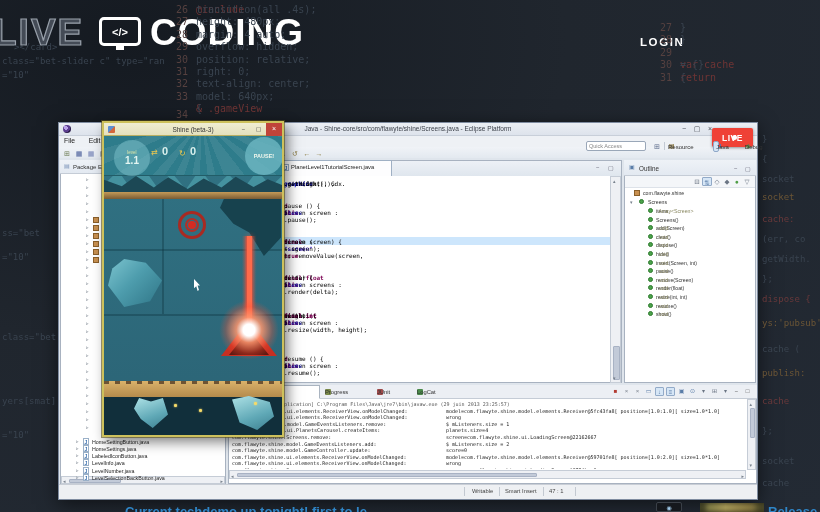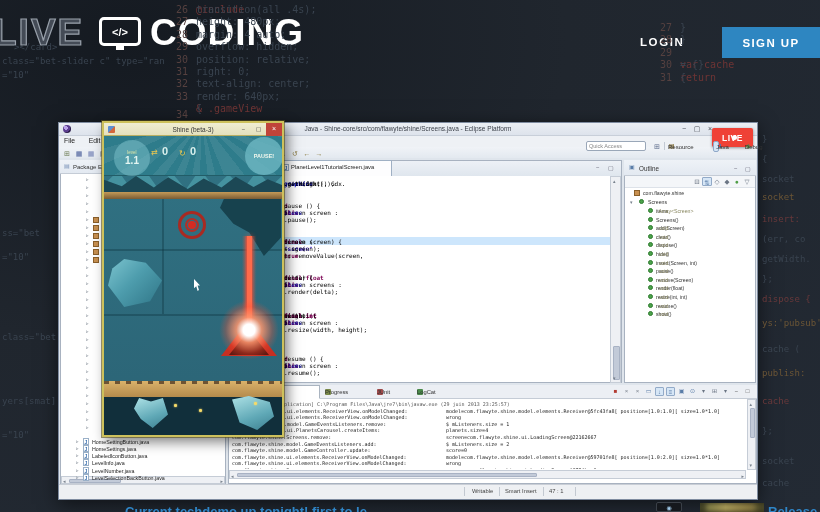--- a/index.html
+++ b/index.html
@@ -144,21 +144,20 @@
 <body>
 
 <div id="stage">
 
   <div class="logo-live">LIVE</div>
   <div class="logo-monitor">
       <span style="position:static">&lt;/&gt;</span>
     </div>
   <div class="logo-coding">CODING</div>
   <div class="login">LOGIN</div>
-  <div class="signup" style="background:#2e86c1;">SIGN UP</div>
 
   <div class="ewin"></div>
   <div class="etitle"></div>
   <div class="eicon"></div>
   <div class="etitle-text">Java - Shine-core/src/com/flawyte/shine/Screens.java - Eclipse Platform</div>
   <div class="wbtn" style="left:678px">−</div>
   <div class="wbtn" style="left:691px">▢</div>
   <div class="wbtn" style="left:704px">×</div>
   <div id="emenu-row" style="left:0;top:0;width:0;height:0;"></div>
   <div class="etoolbar"></div>
@@ -421,21 +420,21 @@
     <div class="bgnum" style="left: 176px; top: 66px; z-index: 0;">31</div>
     <div class="bgline" style="left: 196px; top: 66px; z-index: 0;">
       <span>right: 0;</span>
     </div>
     <div class="bgnum" style="left: 176px; top: 78.4px; z-index: 0;">32</div>
     <div class="bgline" style="left: 196px; top: 78.4px; z-index: 0;">
       <span>text-align: center;</span>
     </div>
     <div class="bgnum" style="left: 176px; top: 90.8px; z-index: 0;">33</div>
     <div class="bgline" style="left: 196px; top: 90.8px; z-index: 0;">
-      <span>render: 640px;</span>
+      <span>model: 640px;</span>
     </div>
     <div class="bgnum" style="left: 176px; top: 109px; z-index: 0;">34</div>
     <div class="bgline" style="left: 196px; top: 103.2px; z-index: 0;">
       <span class="bgred">&amp; .gameView</span>
       <span> {</span>
     </div>
     <div class="bgnum" style="left: 660px; top: 22px; z-index: 0;">27</div>
     <div class="bgline" style="left: 680px; top: 22px; z-index: 0;">
       <span>}</span>
     </div>
@@ -462,21 +461,21 @@
     <div class="bgtok" style="left: 2px; top: 70px; z-index: 0;">="10"</div>
     <div class="bgtok" style="left: 2px; top: 228px; z-index: 0;">ss="bet</div>
     <div class="bgtok" style="left: 2px; top: 252px; z-index: 0;">="10"</div>
     <div class="bgtok" style="left: 2px; top: 332px; z-index: 0;">class="bet</div>
     <div class="bgtok" style="left: 2px; top: 396px; z-index: 0;">yers[smat]</div>
     <div class="bgtok" style="left: 2px; top: 430px; z-index: 0;">="10"</div>
     <div class="bgtok " style="left: 762px; top: 134px; z-index: 0;">}</div>
     <div class="bgtok " style="left: 762px; top: 154px; z-index: 0;">{</div>
     <div class="bgtok " style="left: 762px; top: 174px; z-index: 0;">socket</div>
     <div class="bgtok o" style="left: 762px; top: 192px; z-index: 0;">socket</div>
-    <div class="bgtok r" style="left: 762px; top: 214px; z-index: 0;">insert:</div>
+    <div class="bgtok r" style="left: 762px; top: 214px; z-index: 0;">cache:</div>
     <div class="bgtok " style="left: 762px; top: 234px; z-index: 0;">(err, co</div>
     <div class="bgtok " style="left: 762px; top: 254px; z-index: 0;">getWidth.</div>
     <div class="bgtok " style="left: 762px; top: 274px; z-index: 0;">};</div>
     <div class="bgtok r" style="left: 762px; top: 294px; z-index: 0;">dispose {</div>
     <div class="bgtok o" style="left: 762px; top: 318px; z-index: 0;">ys:'pubsub'</div>
     <div class="bgtok " style="left: 762px; top: 344px; z-index: 0;">cache (</div>
     <div class="bgtok o" style="left: 762px; top: 368px; z-index: 0;">publish:</div>
     <div class="bgtok r" style="left: 762px; top: 396px; z-index: 0;">cache</div>
     <div class="bgtok " style="left: 762px; top: 426px; z-index: 0;">};</div>
     <div class="bgtok " style="left: 762px; top: 456px; z-index: 0;">socket</div>

